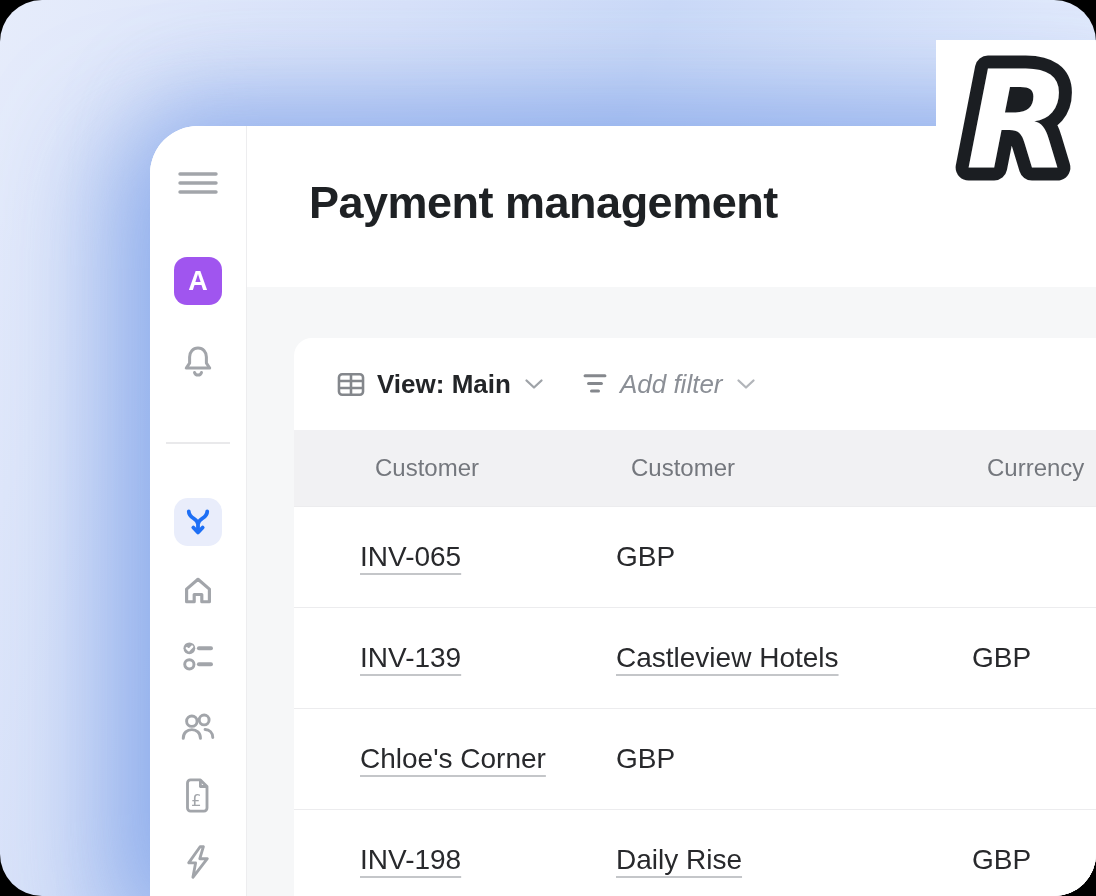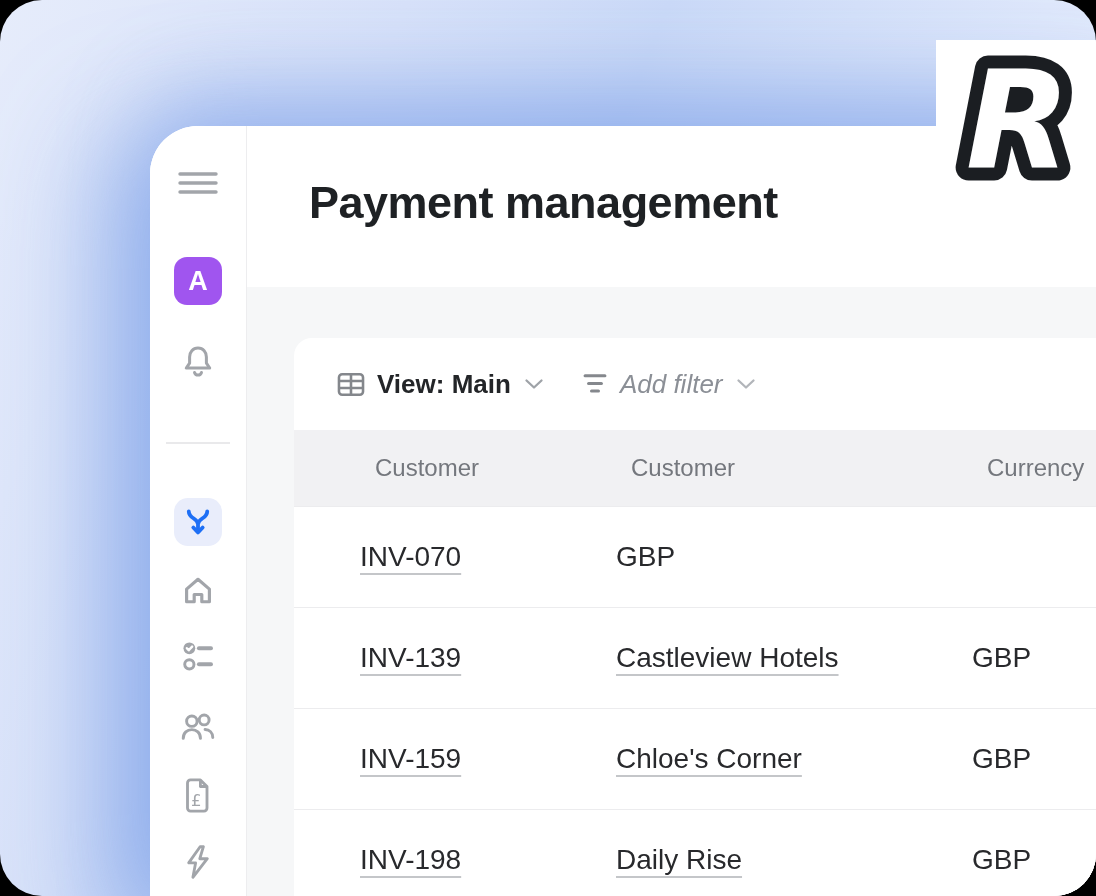--- a/index.html
+++ b/index.html
@@ -184,30 +184,29 @@
             </div>
           </div>
 
           <div class="thead">
             <div>Customer</div>
             <div>Customer</div>
             <div>Currency</div>
           </div>
 
           <div class="trow">
-            <div><span class="cell-link">INV-070</span></div>
+            <div><span class="cell-link">INV-065</span></div>
             <div><span>GBP</span></div>
           </div>
           <div class="trow">
             <div><span class="cell-link">INV-139</span></div>
             <div><span class="cell-link">Castleview Hotels</span></div>
             <div><span>GBP</span></div>
           </div>
           <div class="trow">
-            <div><span class="cell-link">INV-159</span></div>
             <div><span class="cell-link">Chloe's Corner</span></div>
             <div><span>GBP</span></div>
           </div>
           <div class="trow">
             <div><span class="cell-link">INV-198</span></div>
             <div><span class="cell-link">Daily Rise</span></div>
             <div><span>GBP</span></div>
           </div>
 
         </div>

